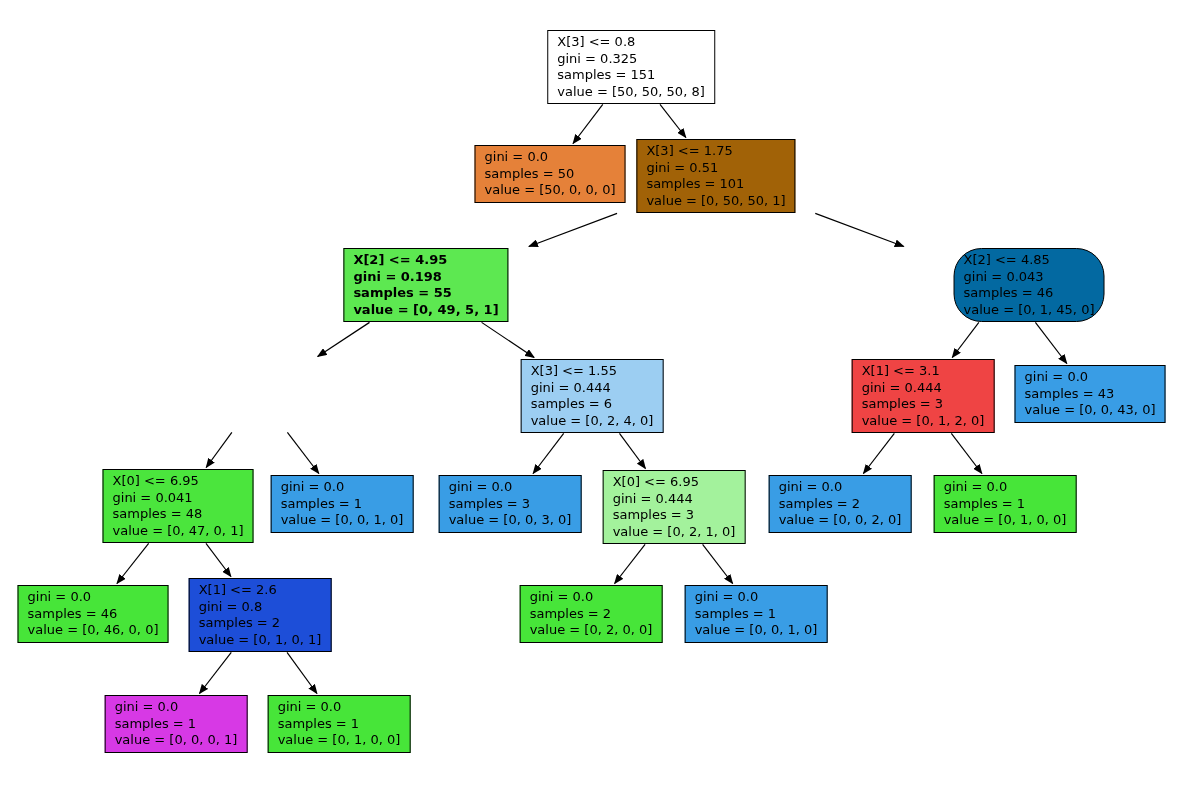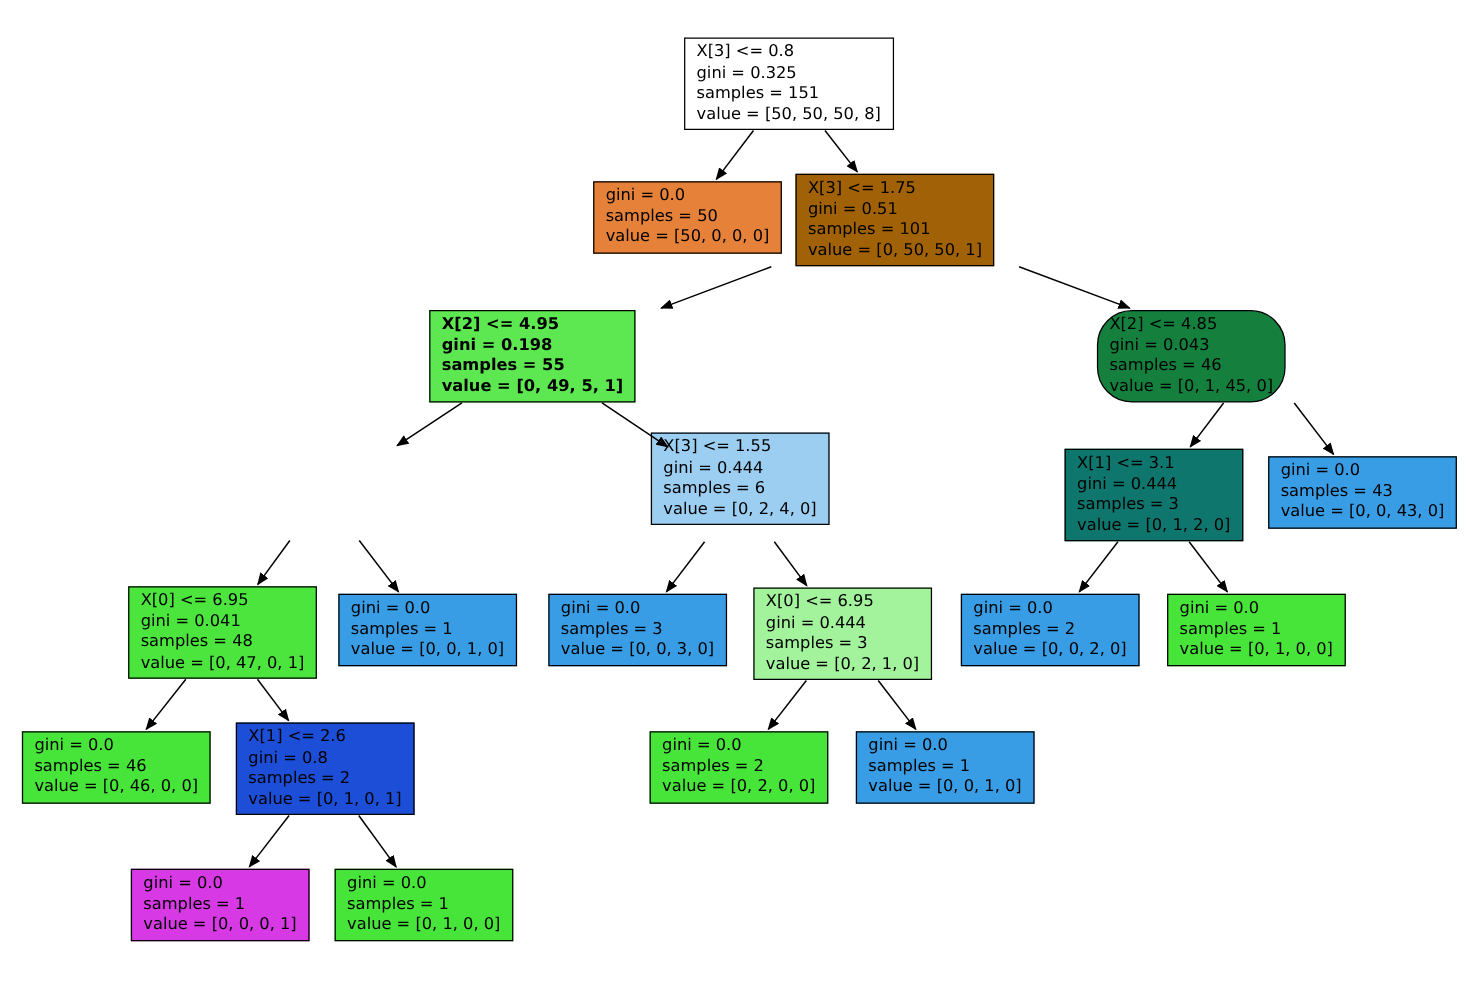--- a/index.html
+++ b/index.html
@@ -93,21 +93,21 @@
       <div class="node" style="left: 339px; top: 695px; background: rgb(71, 229, 57);">
         <div class="node-line">gini = 0.0</div>
         <div class="node-line">samples = 1</div>
         <div class="node-line">value = [0, 1, 0, 0]</div>
       </div>
       <div class="node" style="left: 342px; top: 475px; background: rgb(57, 157, 229);">
         <div class="node-line">gini = 0.0</div>
         <div class="node-line">samples = 1</div>
         <div class="node-line">value = [0, 0, 1, 0]</div>
       </div>
-      <div class="node" style="left: 592px; top: 346px; background: rgb(156, 206, 242);">
+      <div class="node" style="left: 592px; top: 359px; background: rgb(156, 206, 242);">
         <div class="node-line">X[3] &lt;= 1.55</div>
         <div class="node-line">gini = 0.444</div>
         <div class="node-line">samples = 6</div>
         <div class="node-line">value = [0, 2, 4, 0]</div>
       </div>
       <div class="node" style="left: 510px; top: 475px; background: rgb(57, 157, 229);">
         <div class="node-line">gini = 0.0</div>
         <div class="node-line">samples = 3</div>
         <div class="node-line">value = [0, 0, 3, 0]</div>
       </div>
@@ -120,27 +120,27 @@
       <div class="node" style="left: 591px; top: 585px; background: rgb(71, 229, 57);">
         <div class="node-line">gini = 0.0</div>
         <div class="node-line">samples = 2</div>
         <div class="node-line">value = [0, 2, 0, 0]</div>
       </div>
       <div class="node" style="left: 756px; top: 585px; background: rgb(57, 157, 229);">
         <div class="node-line">gini = 0.0</div>
         <div class="node-line">samples = 1</div>
         <div class="node-line">value = [0, 0, 1, 0]</div>
       </div>
-      <div class="node" style="left: 953px; top: 248px; background: #15803d; border-radius: 28px;">
+      <div class="node" style="left: 1029px; top: 248px; background: #0369a1; border-radius: 28px;">
         <div class="node-line">X[2] &lt;= 4.85</div>
         <div class="node-line">gini = 0.043</div>
         <div class="node-line">samples = 46</div>
         <div class="node-line">value = [0, 1, 45, 0]</div>
       </div>
-      <div class="node" style="left: 923px; top: 359px; background: #0f766e;">
+      <div class="node" style="left: 923px; top: 359px; background: #ef4444;">
         <div class="node-line">X[1] &lt;= 3.1</div>
         <div class="node-line">gini = 0.444</div>
         <div class="node-line">samples = 3</div>
         <div class="node-line">value = [0, 1, 2, 0]</div>
       </div>
       <div class="node" style="left: 840px; top: 475px; background: rgb(57, 157, 229);">
         <div class="node-line">gini = 0.0</div>
         <div class="node-line">samples = 2</div>
         <div class="node-line">value = [0, 0, 2, 0]</div>
       </div>

